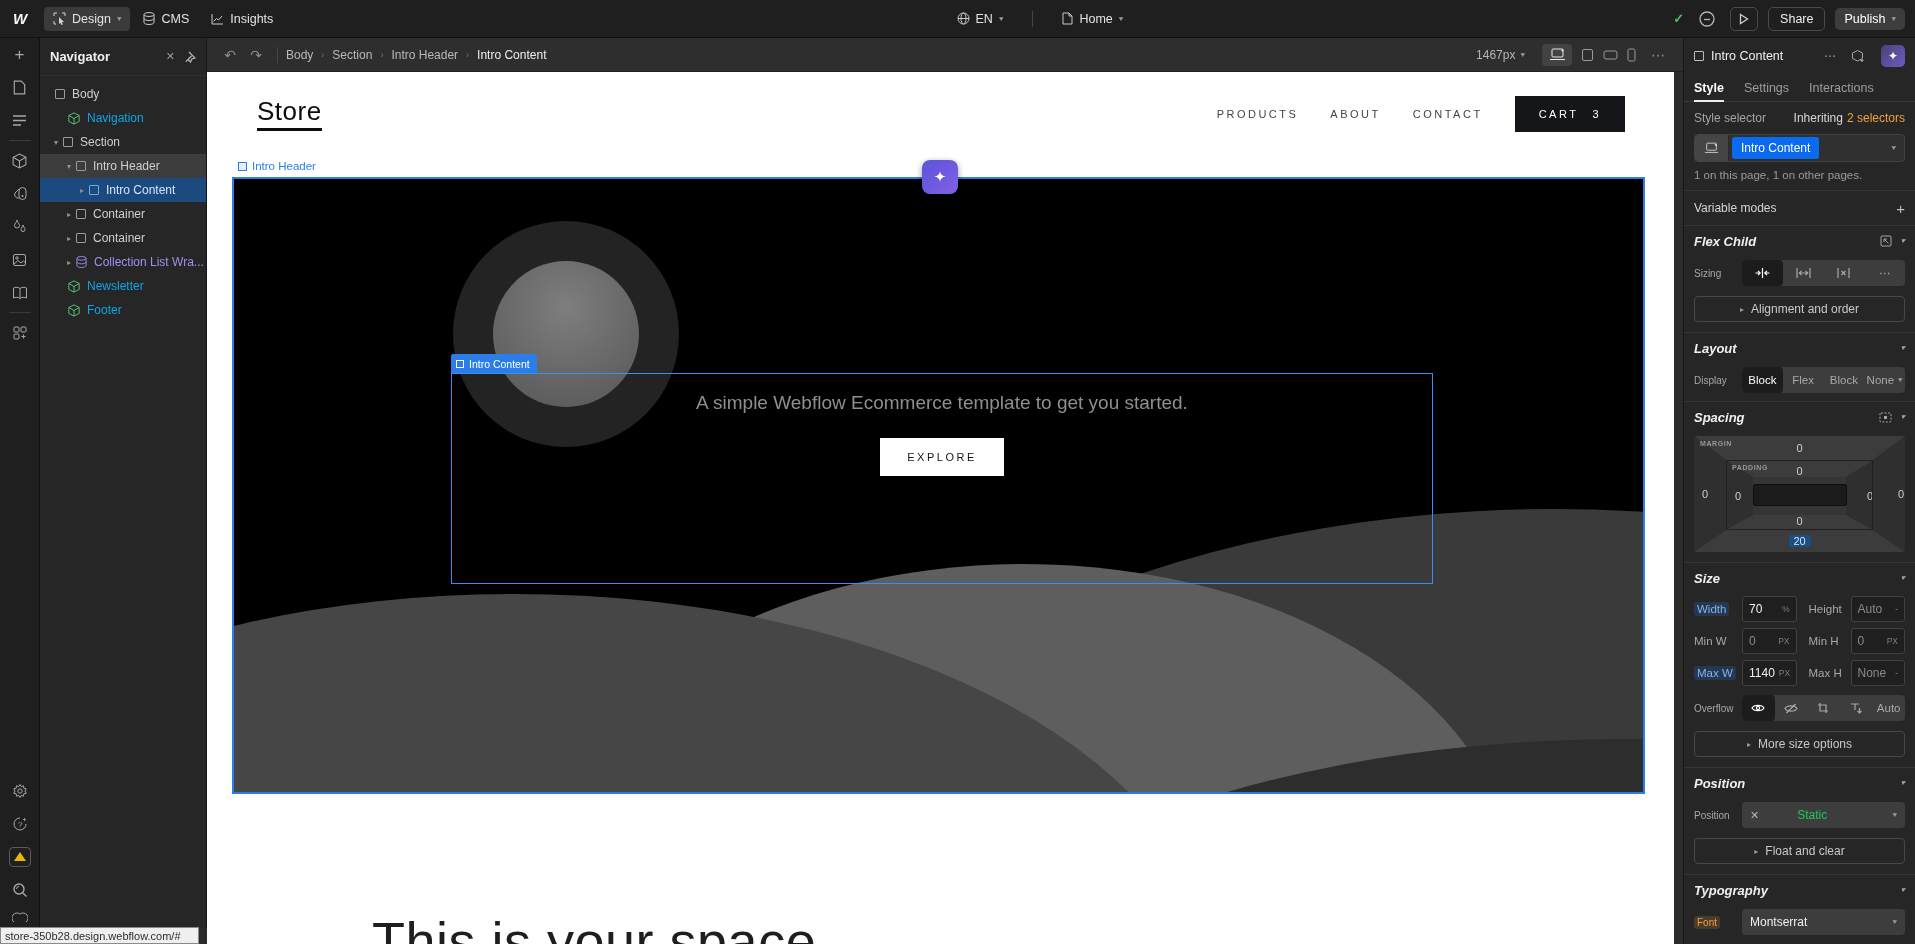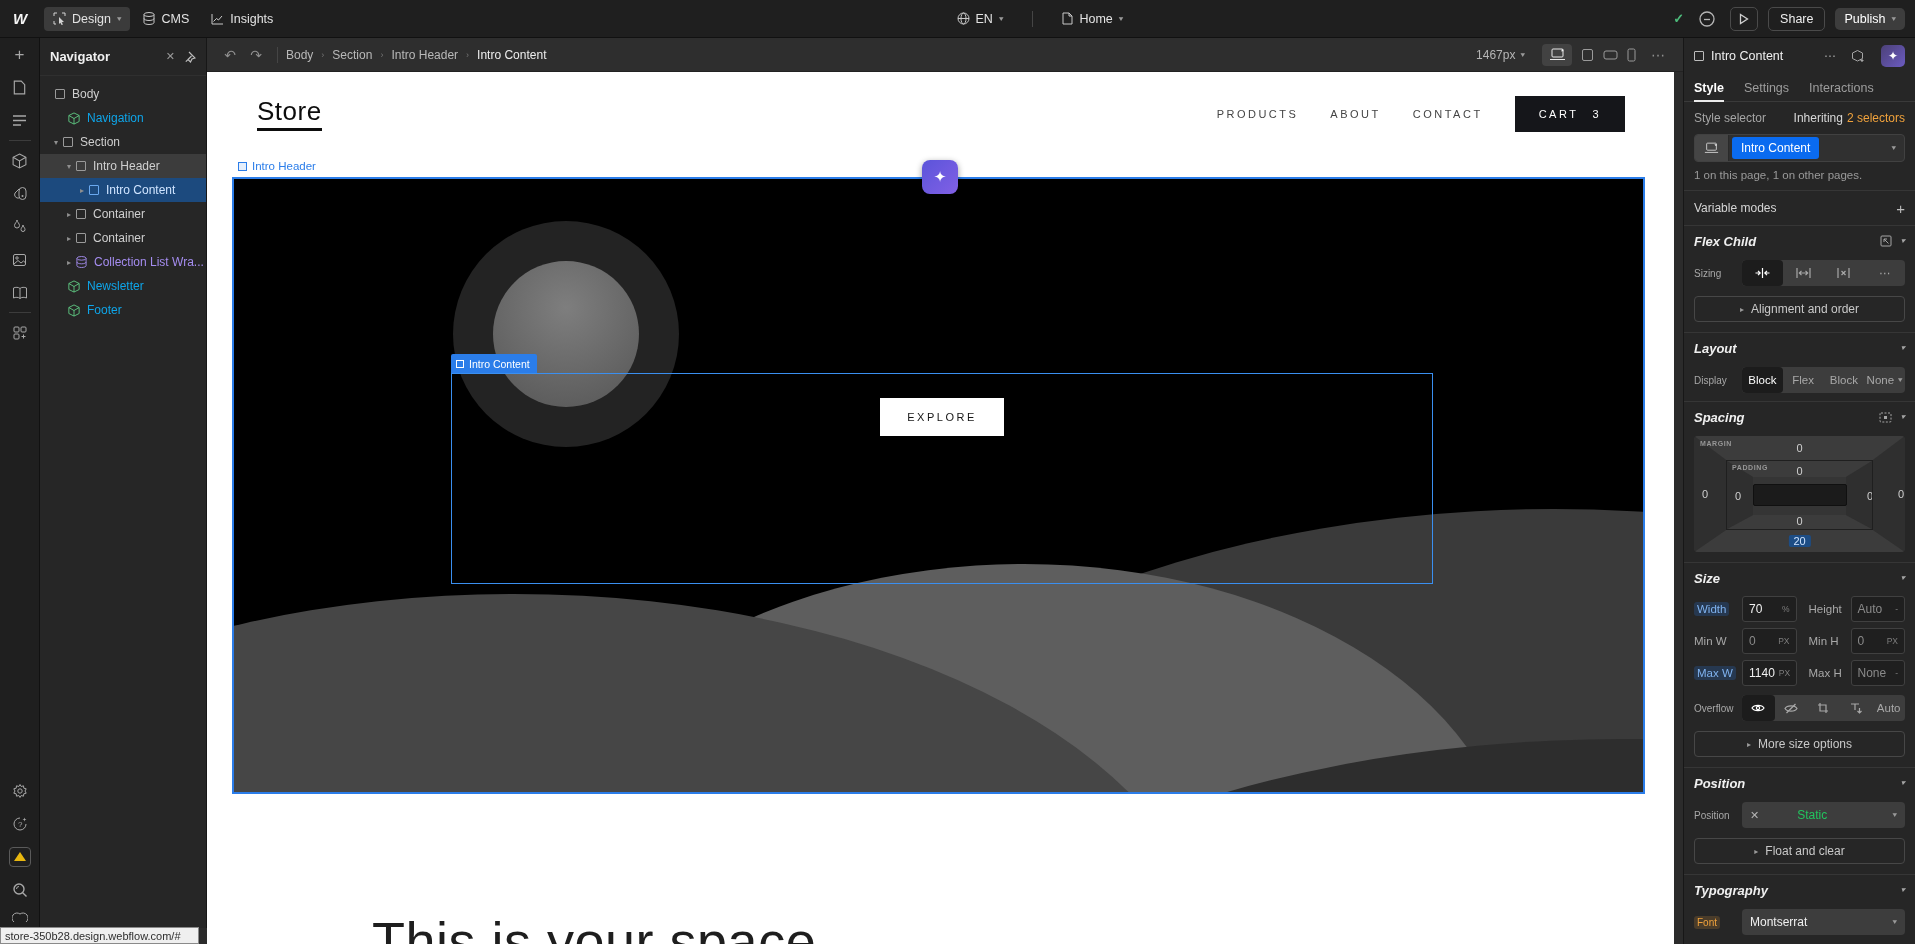--- a/index.html
+++ b/index.html
@@ -476,20 +476,21 @@
       <div class="circ hillC"></div>
       <div class="circ hillA"></div>
       <div class="circ hillB"></div>
       <div class="circ hillD"></div>
 
       <div class="ic-badge">
         <span class="lsq"></span>
         <span>Intro Content</span>
       </div>
       <div class="ic-rect">
+        <div class="hero-sub">A simple Webflow Ecommerce template to get you started.</div>
         <div class="explore-btn">EXPLORE</div>
       </div>
     </div>
 
     <div class="below-h">This is your space</div>
   </div>
 
   <div id="panel">
     <div class="p-head">
       <span class="sq"></span>

